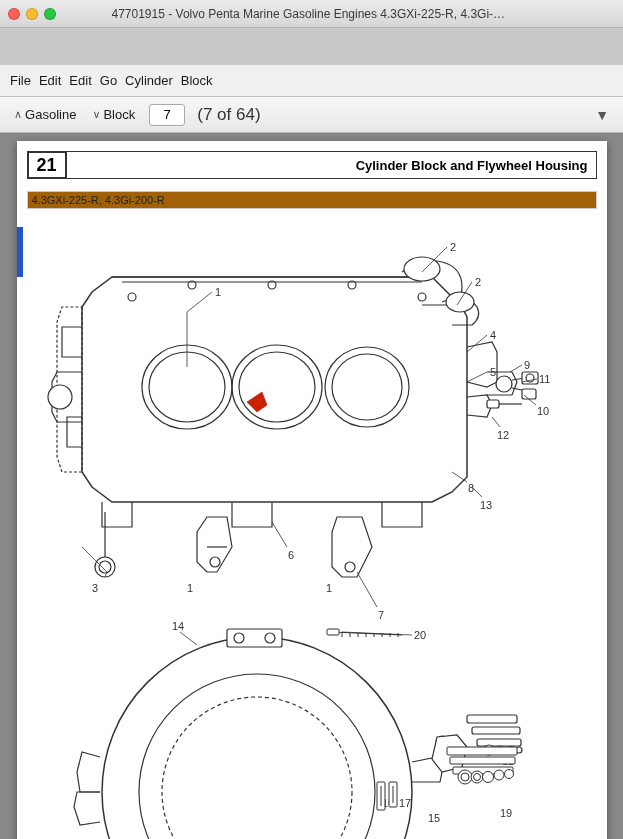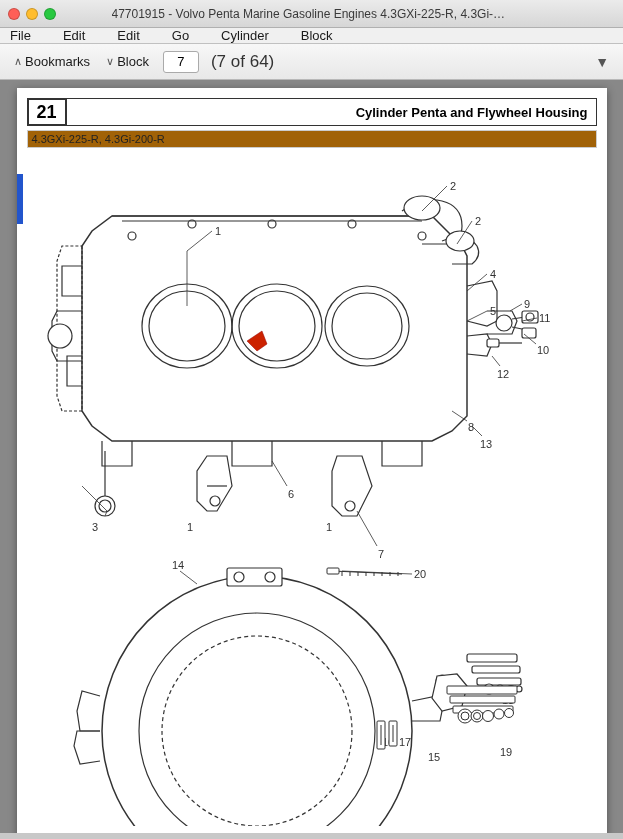--- a/index.html
+++ b/index.html
@@ -45,25 +45,26 @@
       white-space: nowrap;
       overflow: hidden;
       max-width: 400px;
       text-overflow: ellipsis;
     }
 
     
     .menu-bar {
       background: #f0f0f0;
       border-bottom: 1px solid #c0c0c0;
-      height: 16px;
+      height: 32px;
       display: flex;
       align-items: center;
       padding: 0 6px;
-      gap: 24px;
+      gap: 0;
+      margin-top: 37px;
     }
     .menu-item {
       font-size: 13px;
       color: #1a1a1a;
       cursor: pointer;
       padding: 2px 4px;
     }
 
     
     .toolbar {
@@ -132,21 +133,21 @@
       min-height: 760px;
       position: relative;
       box-shadow: 0 2px 8px rgba(0,0,0,0.4);
       padding: 10px;
     }
 
     
     .page-header {
       display: flex;
       align-items: stretch;
-      margin-bottom: 4px;
+      margin-bottom: 12px;
       height: 28px;
     }
     .page-number-box {
       border: 2px solid #333;
       font-size: 18px;
       font-weight: bold;
       padding: 2px 8px;
       min-width: 40px;
       display: flex;
       align-items: center;
@@ -213,39 +214,39 @@
   <span class="menu-item">Edit</span>
   <span class="menu-item">Edit</span>
   <span class="menu-item">Go</span>
   <span class="menu-item">Cylinder</span>
   <span class="menu-item">Block</span>
 </div>
 
 <div class="toolbar">
   <button class="toolbar-btn">
     <span class="arrow">∧</span>
-    <span>Bookmarks</span>
+    <span>Gasoline</span>
   </button>
   <button class="toolbar-btn">
     <span class="arrow">∨</span>
     <span>Block</span>
   </button>
   <input class="page-input" type="text" value="7" style="">
   <span class="page-count">(7 of 64)</span>
   <span class="toolbar-dropdown">▼</span>
 </div>
 
 <div class="content-area">
   <div class="pdf-page">
 
     <div class="blue-accent"></div>
 
     <div class="page-header">
       <div class="page-number-box">21</div>
-      <div class="page-header-title">Cylinder Penta and Flywheel Housing</div>
+      <div class="page-header-title">Cylinder Block and Flywheel Housing</div>
     </div>
 
     <div class="subtitle-bar">4.3GXi-225-R, 4.3Gi-200-R</div>
 
     <div class="diagram-container">
       <svg class="diagram-svg" viewBox="0 0 560 670" xmlns="http://www.w3.org/2000/svg">
 
         <g fill="none" stroke="#333" stroke-width="1.2">
 
           <path d="M80,60 L400,60 L420,80 L430,90 L435,100 L435,260 L420,275 L400,285 L80,285 L60,270 L50,255 L50,90 L60,75 Z" stroke-width="1.5"></path>

